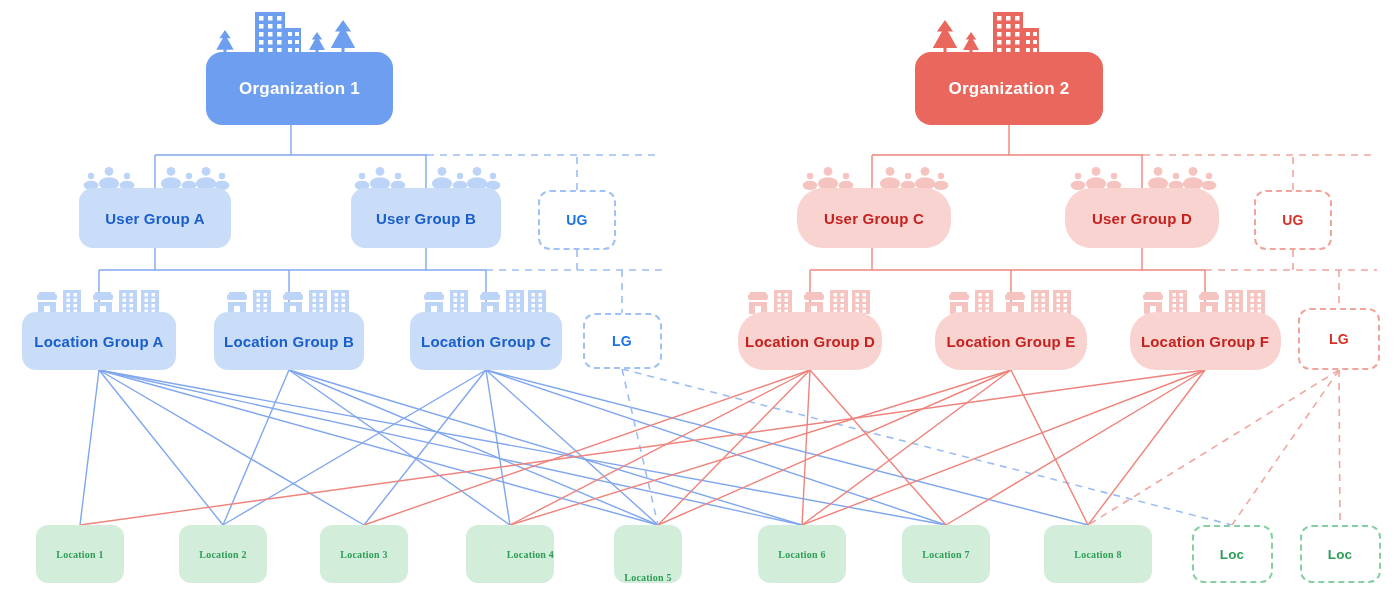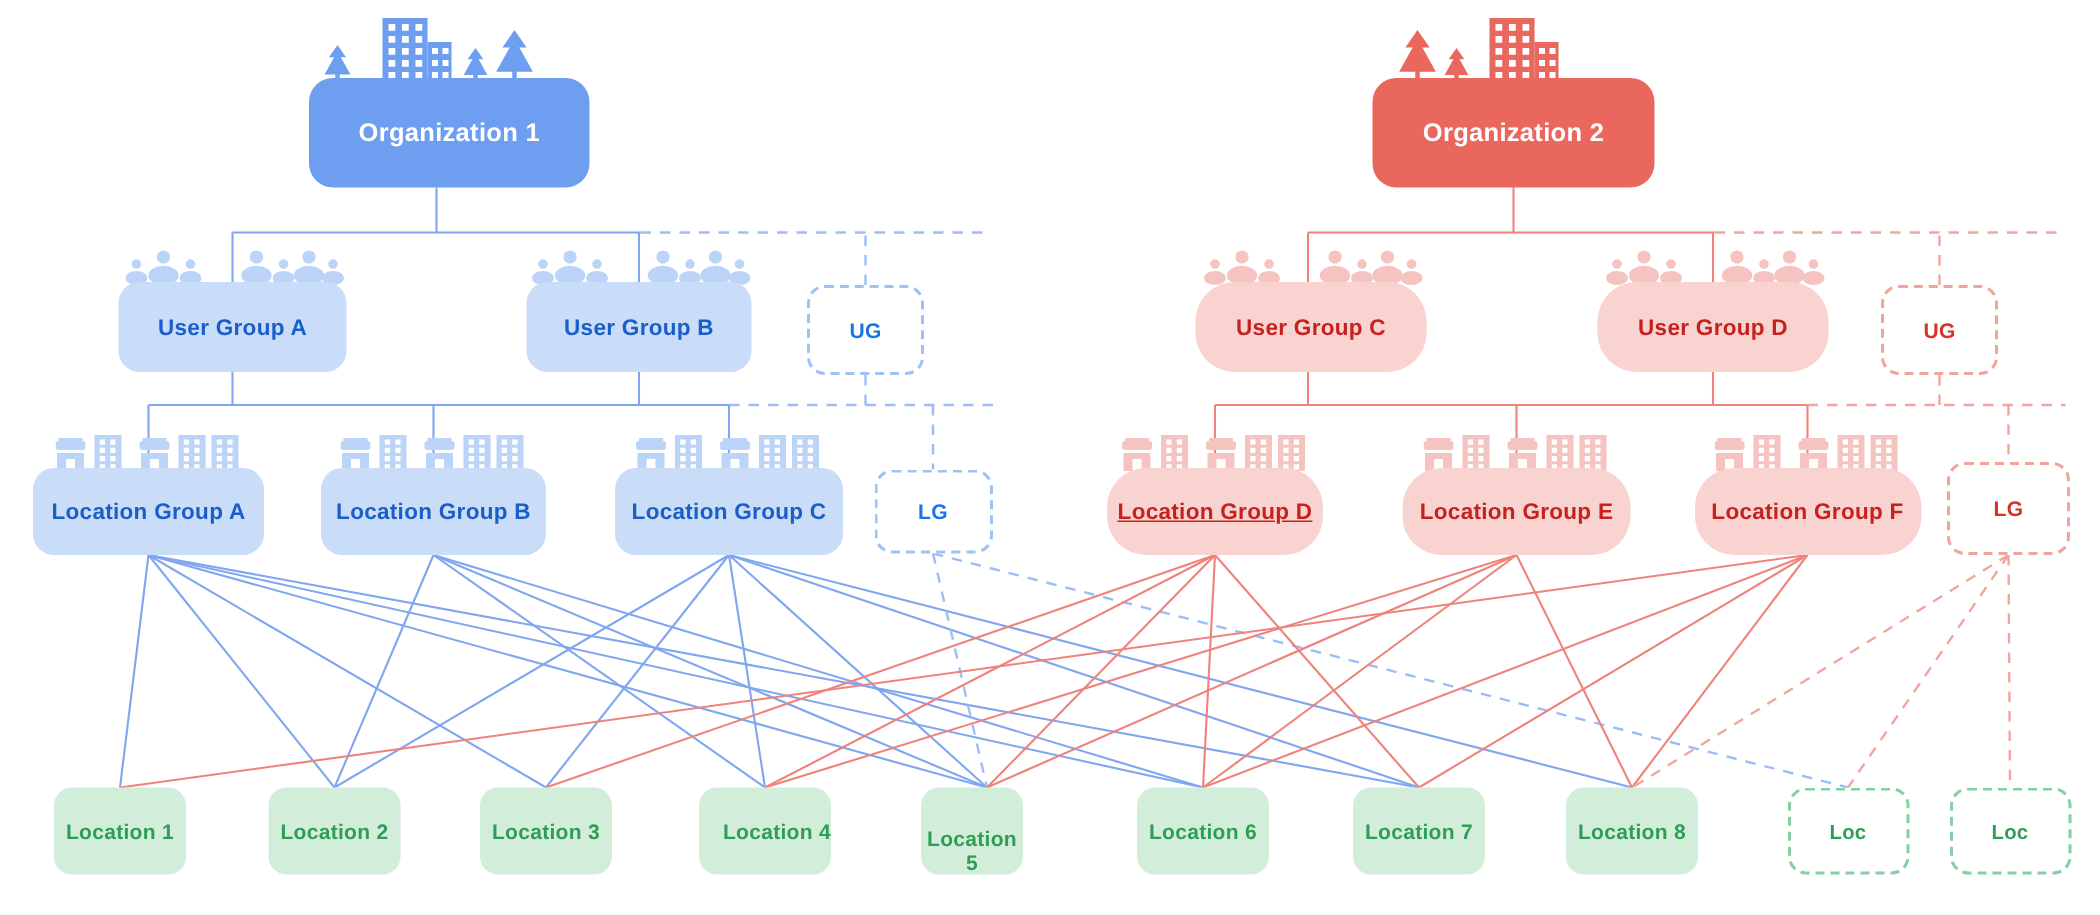--- a/index.html
+++ b/index.html
@@ -7,21 +7,21 @@
          font-family:"Liberation Sans",sans-serif;}
   #wires{position:absolute;left:0;top:0;z-index:0;}
   .node{position:absolute;display:flex;align-items:center;justify-content:center;
         box-sizing:border-box;font-weight:bold;z-index:2;text-align:center;letter-spacing:.2px;}
   .org-blue{background:var(--blue);color:#fff;border-radius:16px;font-size:17px;}
   .org-red{background:var(--red);color:#fff;border-radius:16px;font-size:17px;}
   .group-blue{background:var(--blueLight);color:var(--blueText);border-radius:14px;font-size:15px;}
   .group-red{background:var(--redLight);color:var(--redText);border-radius:26px;font-size:15px;}
   .dashed-blue{background:#fff;border:2px dashed var(--blueDashBorder);color:var(--blueBright);border-radius:12px;font-size:14px;}
   .dashed-red{background:#fff;border:2px dashed var(--redDashBorder);color:var(--redBright);border-radius:12px;font-size:14px;}
-  .location{background:var(--greenLight);color:var(--greenText);border-radius:12px;font-size:14px;}
+  .location{background:var(--greenLight);color:var(--greenText);border-radius:12px;font-size:10px;font-family:Liberation Serif, serif;}
   .location-dashed{background:#fff;border:2px dashed var(--greenDashBorder);color:var(--greenText);border-radius:12px;font-size:13.5px;}
   .nicon{position:absolute;z-index:1;line-height:0;}
 </style>
 </head>
 <body>
 
 <div id="stage" style="--blue: #6D9EEF; --blueLight: #C9DDF8; --blueText: #1A5EC9; --blueBright: #1A73E8; --blueLine: #7FA6EF; --blueLineDashed: #9CBEF5; --blueDashBorder: #9FC1F5; --blueIconTint: #BCD4F7; --red: #E9675C; --redLight: #F9D3D0; --redText: #C5221F; --redBright: #D93025; --redLine: #EF837B; --redLineDashed: #F2A59E; --redDashBorder: #F0A49C; --redIconTint: #F5C4C0; --greenLight: #D2EDDA; --greenText: #2E9E57; --greenDashBorder: #86CFA0; --background: #FFFFFF;">
   <svg id="wires" width="1400" height="610">
       <line x1="291" y1="125" x2="291" y2="155" stroke="#7FA6EF" stroke-width="1.4"></line>
       <line x1="155" y1="155" x2="427" y2="155" stroke="#7FA6EF" stroke-width="1.4"></line>
@@ -394,21 +394,21 @@
         <rect fill="#F5C4C0" x="104" y="2" width="18" height="24"></rect>
         <rect fill="#fff" x="107.5" y="5" width="3.5" height="3.5"></rect>
         <rect fill="#fff" x="114.5" y="5" width="3.5" height="3.5"></rect>
         <rect fill="#fff" x="107.5" y="10.5" width="3.5" height="3.5"></rect>
         <rect fill="#fff" x="114.5" y="10.5" width="3.5" height="3.5"></rect>
         <rect fill="#fff" x="107.5" y="16" width="3.5" height="3.5"></rect>
         <rect fill="#fff" x="114.5" y="16" width="3.5" height="3.5"></rect>
         <rect fill="#fff" x="107.5" y="21.5" width="3.5" height="3.5"></rect>
         <rect fill="#fff" x="114.5" y="21.5" width="3.5" height="3.5"></rect>
       </svg></div>
-    <div class="node group-red" style="left: 738px; top: 312px; width: 144px; height: 58px; text-decoration: underline;">
+    <div class="node group-red" style="left: 738px; top: 312px; width: 144px; height: 58px;">
       <span>Location Group D</span>
     </div>
     <div class="nicon" style="left: 949px; top: 288px;"><svg width="124" height="26" viewBox="0 0 124 26">
         <rect fill="#F5C4C0" x="1" y="14" width="18" height="12"></rect>
         <rect fill="#fff" x="7" y="18" width="6" height="8"></rect>
         <rect fill="#F5C4C0" x="0" y="6" width="20" height="6" rx="2"></rect>
         <rect fill="#F5C4C0" x="2" y="4" width="16" height="3"></rect>
         <rect fill="#F5C4C0" x="26" y="2" width="18" height="24"></rect>
         <rect fill="#fff" x="29.5" y="5" width="3.5" height="3.5"></rect>
         <rect fill="#fff" x="36.5" y="5" width="3.5" height="3.5"></rect>
@@ -501,21 +501,21 @@
     </div>
     <div class="node location" style="left: 614px; top: 525px; width: 68px; height: 58px; align-items: flex-end;">
       <span>Location 5</span>
     </div>
     <div class="node location" style="left: 758px; top: 525px; width: 88px; height: 58px;">
       <span>Location 6</span>
     </div>
     <div class="node location" style="left: 902px; top: 525px; width: 88px; height: 58px;">
       <span>Location 7</span>
     </div>
-    <div class="node location" style="left: 1044px; top: 525px; width: 88px; height: 58px;">
+    <div class="node location" style="left: 1044px; top: 525px; width: 108px; height: 58px;">
       <span>Location 8</span>
     </div>
     <div class="node location-dashed" style="left: 1191.5px; top: 525px; width: 81px; height: 58px;">
       <span>Loc</span>
     </div>
     <div class="node location-dashed" style="left: 1299.5px; top: 525px; width: 81px; height: 58px;">
       <span>Loc</span>
     </div>
   </div>
 

